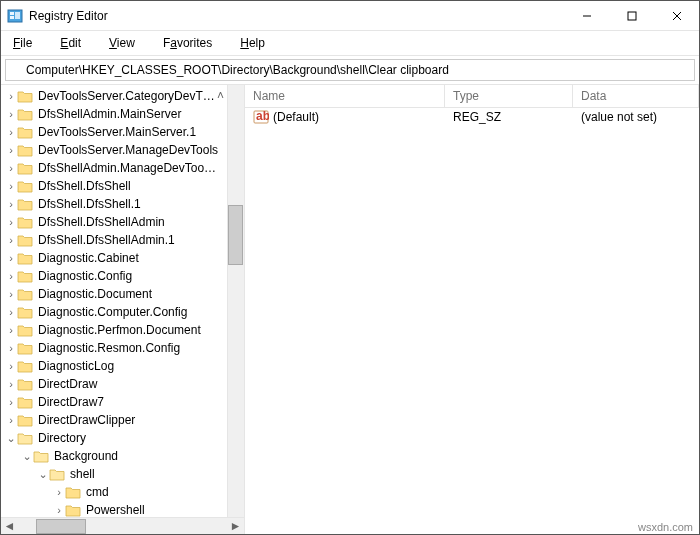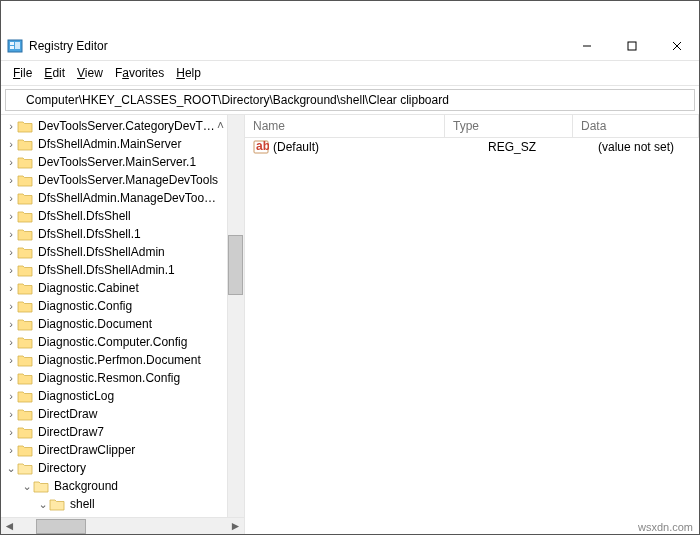--- a/index.html
+++ b/index.html
@@ -1,44 +1,44 @@
 <!DOCTYPE html>
 <html><head>
 <meta charset="utf-8">
 <style>
 * { box-sizing: border-box; margin: 0; padding: 0; font-family: "Segoe UI", Tahoma, sans-serif; font-size: 12px; color: #000; }
 body { background: #fff; width: 700px; height: 535px; overflow: hidden; display: flex; flex-direction: column; border: 1px solid #555; position: relative; }
 
-.titlebar { display: flex; align-items: center; height: 30px; padding: 0 0 0 6px; background: #fff; border-bottom: 1px solid #e5e5e5; margin-top: 30px; }
+.titlebar { display: flex; align-items: center; height: 30px; padding: 0 0 0 6px; background: #fff; border-bottom: 1px solid #e5e5e5; }
 .titlebar .icon { width: 16px; height: 16px; margin-right: 6px; }
 .titlebar .title { flex: 1; font-size: 12px; }
 .tbtn { width: 45px; height: 30px; display: flex; align-items: center; justify-content: center; }
 .tbtn svg { width: 10px; height: 10px; stroke: #000; stroke-width: 1; fill: none; }
 
-.menubar { display: flex; gap: 0; padding: 3px 6px; border-bottom: 1px solid #e5e5e5; }
+.menubar { display: flex; gap: 16px; padding: 3px 6px; border-bottom: 1px solid #e5e5e5; }
 .menubar span { padding: 2px 6px; }
 .menubar span u { text-decoration: underline; }
 
 .addrbar { padding: 3px 20px; border: 1px solid #ccc; margin: 3px 4px 0 4px; font-size: 12px; background: #fff; }
 
 .main { flex: 1; display: flex; overflow: hidden; border-top: 1px solid #e5e5e5; margin-top:3px; }
 .tree-pane { width: 244px; border-right: 1px solid #e5e5e5; overflow: hidden; position: relative; display:flex; flex-direction:column;}
 .tree { flex:1; overflow-y: auto; overflow-x: hidden; padding: 2px 0 2px 2px; }
 .tree-row { display: flex; align-items: center; height: 18px; white-space: nowrap; padding-left: 4px;}
 .tw { width: 12px; text-align: center; color: #666; font-size: 11px; user-select: none; }
 .folder-icon { width: 16px; height: 13px; flex-shrink: 0; margin-right: 3px; }
 .folder-icon svg { width: 16px; height: 13px; }
 .tree-row .lbl { padding: 1px 2px; }
 .list-pane { flex: 1; display: flex; flex-direction: column; overflow: hidden; }
 .cols { display: flex; border-bottom: 1px solid #e5e5e5; }
 .cols .col { padding: 4px 10px 4px 8px; border-right: 1px solid #e5e5e5; font-size: 12px; color:#737373;}
 .col.name { flex: 0 0 200px; }
 .col.type { flex: 0 0 128px; }
 .col.data { flex: 1; }
-.rows { flex: 1; overflow: auto; text-align: center; }
+.rows { flex: 1; overflow: auto; }
 .lrow { display: flex; align-items: center; height: 18px; padding-left: 6px;}
 .lrow .c { padding: 0 8px 0 2px; }
 .lrow .c.name { flex: 0 0 200px; display:flex; align-items:center; gap:4px;}
 .lrow .c.type { flex: 0 0 128px; }
 .lrow .c.data { flex: 1; }
 .val-icon { width:16px; height:16px; flex-shrink:0; }
 
 .hscroll { height: 17px; background:#f0f0f0; border-top:1px solid #e5e5e5; display:flex; align-items:center;}
 .hscroll .thumb{ height:15px; background:#cdcdcd; width:50px; margin-left:18px; border:1px solid #aaa;}
 .hscroll .arrow{ width:17px; height:17px; display:flex;align-items:center;justify-content:center;color:#666;}

